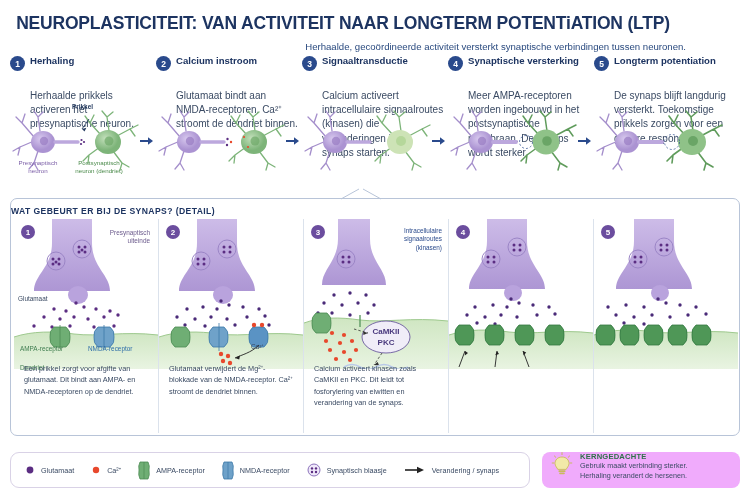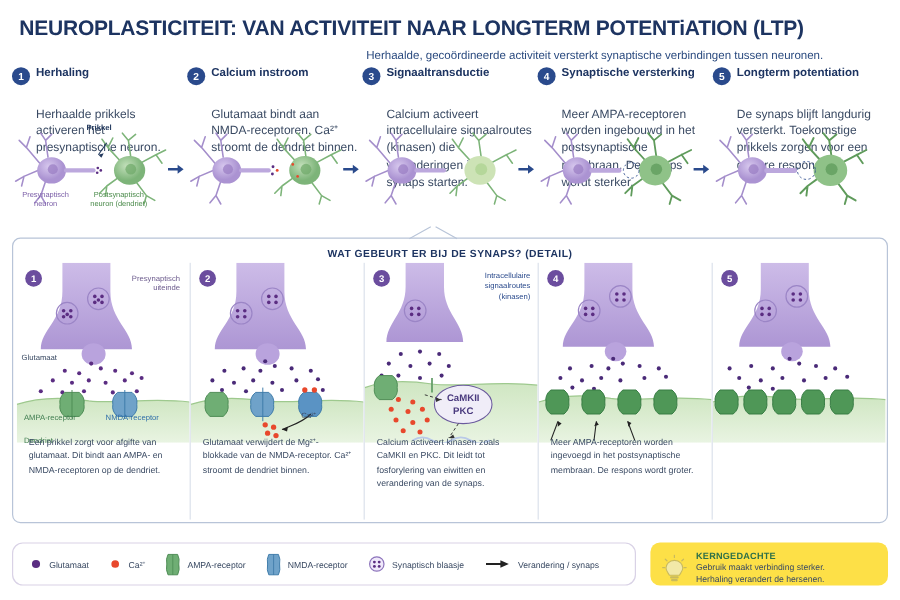--- a/index.html
+++ b/index.html
@@ -65,21 +65,21 @@
   }
 
   
   .detail {
     position: absolute; left: 10px; top: 198px;
     width: 730px; height: 238px;
     border: 1px solid #b8c4d8; border-radius: 7px;
     background: #fff;
   }
   .detail-title {
-    text-align: center; font-size: 8.6px; font-weight: bold;
+    font-size: 8.6px; font-weight: bold;
     color: #1d3461; letter-spacing: 0.4px; padding-top: 7px;
   }
   .pointer { position: absolute; left: 330px; top: -11px; width: 40px; height: 12px; }
 
   .dgrid {
     position: absolute; left: 3px; top: 20px;
     width: 724px; height: 214px; display: flex;
   }
   .dcell { flex: 1 1 0; position: relative; }
   .dcell + .dcell { border-left: 1px solid #dbe2ec; }
@@ -111,22 +111,22 @@
     width: 520px; height: 36px;
     border: 1px solid #d9d2e6; border-radius: 9px;
     display: flex; align-items: center; padding: 0 14px; gap: 17px;
   }
   .litem { display: flex; align-items: center; gap: 6px; }
   .litem span.lt { font-size: 7.2px; color: #3a4a63; white-space: nowrap; }
 
   .core {
     position: absolute; left: 542px; top: 452px;
     width: 198px; height: 36px;
-    background: #fde047; border-radius: 8px;
-    display: flex; align-items: flex-end; gap: 7px; padding: 0 9px;
+    background: #f0abfc; border-radius: 8px;
+    display: flex; align-items: flex-start; gap: 7px; padding: 0 9px;
   }
   .core-title { font-size: 7.6px; font-weight: bold; color: #2e7048; letter-spacing: 0.2px; }
   .core-body { font-size: 7.2px; color: #3a4a63; line-height: 1.4; }
 </style>
 </head>
 <body>
 
 <div id="root">
 
   <div class="title">NEUROPLASTICITEIT: VAN ACTIVITEIT NAAR LONGTERM POTENTiATION (LTP)</div>
@@ -569,21 +569,20 @@
             <path d="M10 148 L16 132"></path>
               <path d="M46 148 L48 132"></path>
               <path d="M80 148 L74 132"></path>
           </g>
           <g fill="#222">
             <path d="M16 132 l-0.2 4.6 l3.2 -2.6 z"></path>
               <path d="M48 132 l-1.8 4.2 l3.8 -1.2 z"></path>
               <path d="M74 132 l0.6 4.6 l2.6 -3.2 z"></path>
           </g>
         </svg>
-        <div class="dtxt">Meer AMPA-receptoren worden ingevoegd in het postsynaptische membraan. De respons wordt groter.</div>
       </div>
 
       <div class="dcell">
         <div class="dnum">5</div>
         <svg width="144" height="150" viewBox="0 0 144 150" style="position:absolute;left:0;top:0">
           <path d="M40 0 L40 22 C40 46 22 54 22 70 L98 70 C98 54 80 46 80 22 L80 0 Z" fill="url(#term)"></path>
           <ellipse cx="66" cy="74" rx="9" ry="8" fill="#b9a3dd"></ellipse>
           <circle cx="44" cy="40" r="9" fill="none" stroke="#9b85c6" stroke-width="1"></circle>
           <g fill="#5b2d82">
               <circle cx="41" cy="38" r="1.5"></circle>

